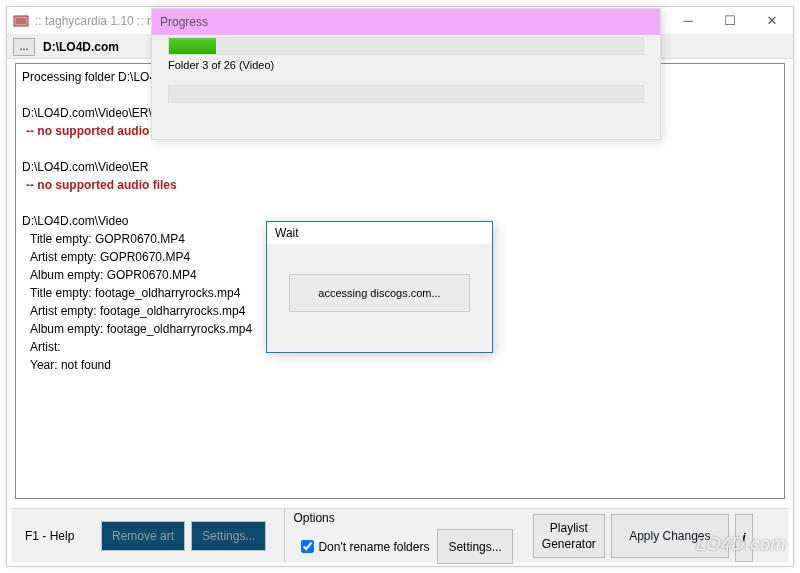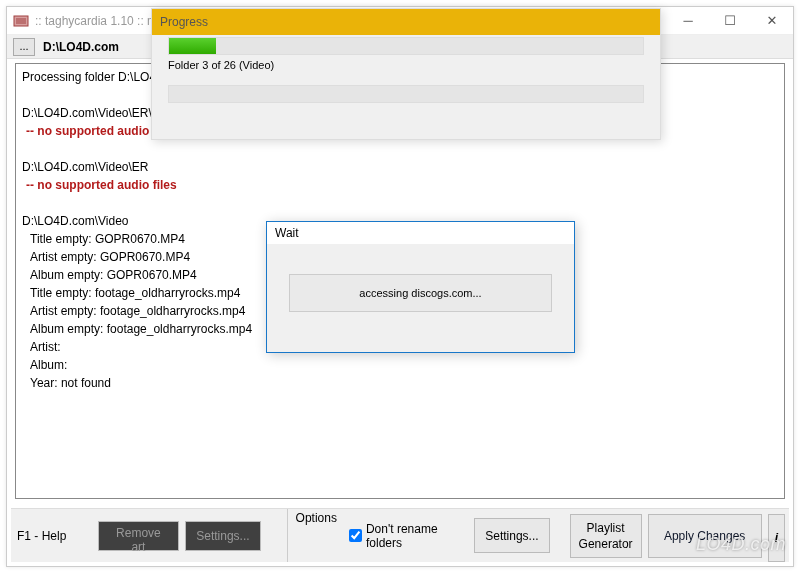--- a/index.html
+++ b/index.html
@@ -81,40 +81,40 @@
       left: 4px; right: 4px; bottom: 4px;
       height: 54px;
       background: #f0f0f0;
       border-top: 1px solid #ddd;
       display: flex;
       align-items: stretch;
     }
     .help-label {
       width: 90px;
       display: flex; align-items: center;
-      padding-left: 6px;
+      padding-left: 14px;
       font-size: 12px;
     }
     .btn {
       background: #e8e8e8;
       border: 1px solid #bbb;
       padding: 4px 10px;
       font-size: 12px;
       cursor: pointer;
       height: 30px;
       margin-top: 12px;
       margin-right: 6px;
     }
-    .btn:disabled, .btn.disabled { color: #999; background: #404040; }
+    .btn:disabled, .btn.disabled { color: #999; background: #0c4a6e; }
     .options-group {
       border-left: 1px solid #ccc;
       padding: 2px 8px;
-      margin-left: 20px;
+      margin-left: 12px;
       display: flex;
-      flex-direction: row;
+      flex-direction: column;
       justify-content: flex-start;
       gap: 4px;
     }
     .options-group .title { font-size: 12px; }
     .options-row { display: flex; align-items: center; gap: 8px; padding-left: 8px; }
     .checkbox-label { display: flex; align-items: center; font-size: 12px; }
     .checkbox-label input { margin-right: 4px; }
     .big-btn {
       background: #e8e8e8;
       border: 1px solid #bbb;
@@ -146,21 +146,21 @@
       left: 151px;
       top: 8px;
       width: 510px;
       height: 132px;
       background: #f0f0f0;
       border: 1px solid #ddd;
       box-shadow: 2px 2px 10px rgba(0,0,0,0.15);
     }
     .progress-title {
       height: 26px;
-      background: #eab308;
+      background: #f0abfc;
       display: flex; align-items: center;
       padding-left: 8px;
       font-size: 12px;
       color: #555;
     }
     .progress-body { padding: 2px 16px; }
     .bar-container {
       height: 18px;
       background: #e5e5e5;
       border: 1px solid #ddd;
@@ -172,21 +172,21 @@
       left: 0; top: 0; bottom: 0;
       width: 10%;
       background: linear-gradient(to bottom, #5ad12e, #2faa00);
     }
     .progress-text { font-size: 11px; margin-bottom: 14px; }
     
     .wait-dialog {
       position: absolute;
       left: 266px;
       top: 221px;
-      width: 309px;
+      width: 227px;
       height: 132px;
       background: #f0f0f0;
       border: 1px solid #1877c9;
       box-shadow: 2px 2px 12px rgba(0,0,0,0.2);
     }
     .wait-title {
       height: 22px;
       background: #fff;
       display: flex; align-items: center;
       padding-left: 8px;
@@ -250,21 +250,20 @@
     <div class="err">-- no supported audio files</div>
     <div>&nbsp;</div>
     <div>D:\LO4D.com\Video</div>
     <div class="indent">Title empty: GOPR0670.MP4</div>
     <div class="indent">Artist empty: GOPR0670.MP4</div>
     <div class="indent">Album empty: GOPR0670.MP4</div>
     <div class="indent">Title empty: footage_oldharryrocks.mp4</div>
     <div class="indent">Artist empty: footage_oldharryrocks.mp4</div>
     <div class="indent">Album empty: footage_oldharryrocks.mp4</div>
     <div class="indent">Artist:</div>
-    <div class="indent">Album:</div>
     <div class="indent">Year: not found</div>
   </div>
 
   <div class="bottom-bar">
     <div class="help-label">F1 - Help</div>
     <button class="btn disabled">Remove art</button>
     <button class="btn disabled">Settings...</button>
     <div class="options-group">
       <div class="title">Options</div>
       <div class="options-row">

